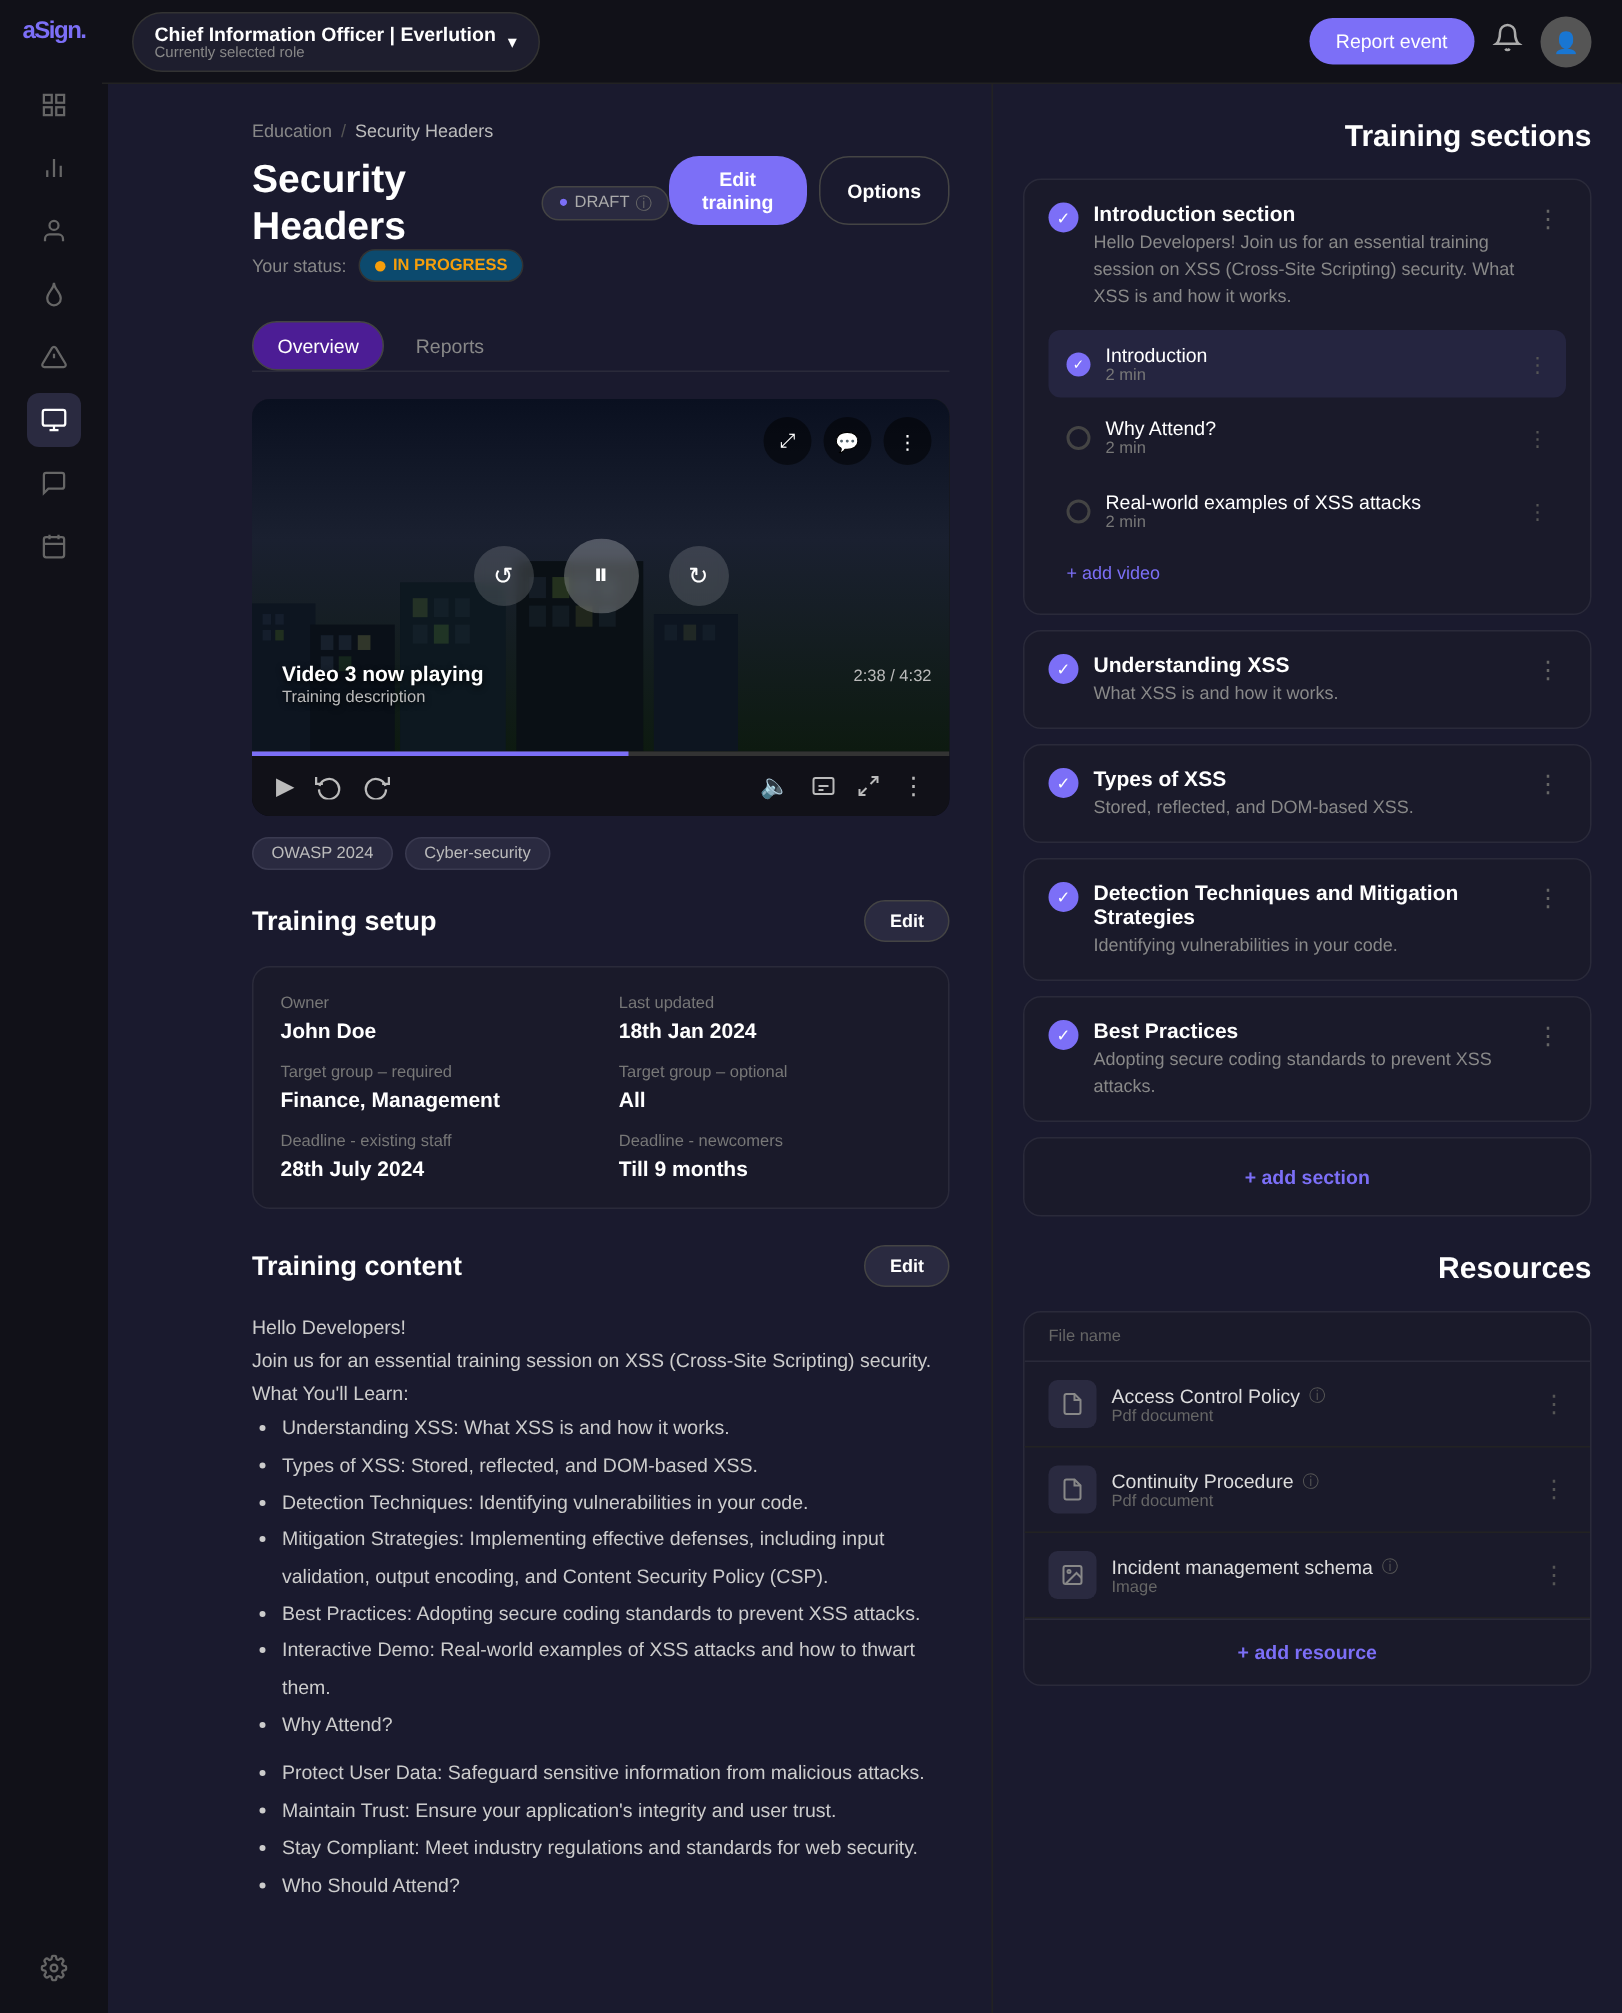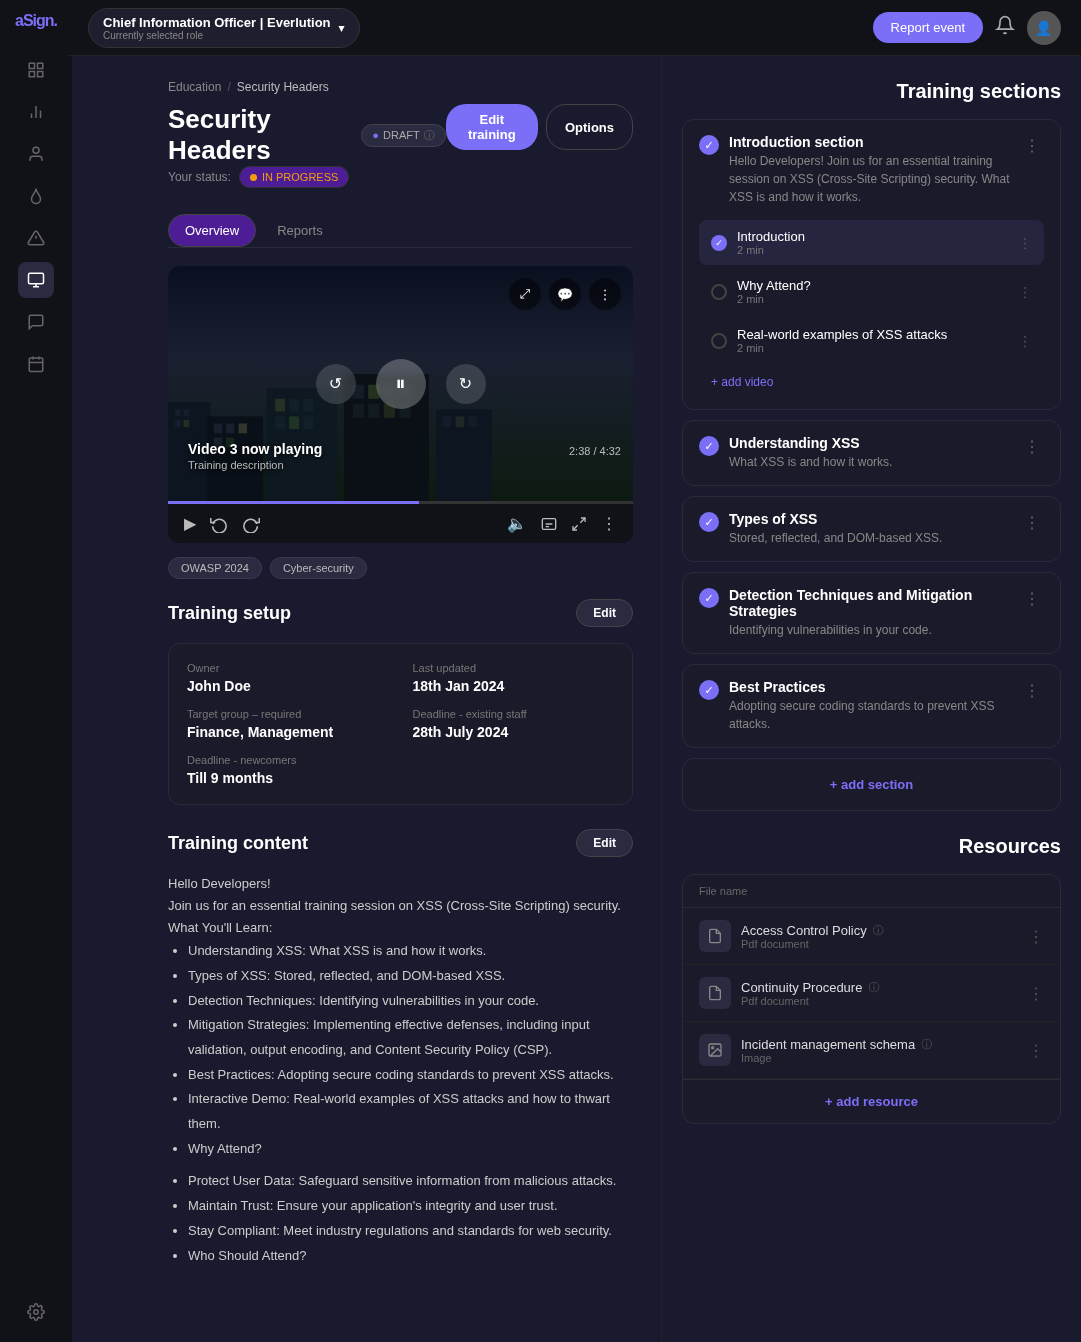--- a/index.html
+++ b/index.html
@@ -201,29 +201,29 @@
 
     .status-row {
       display: flex;
       align-items: center;
       gap: 8px;
       margin-bottom: 14px;
       font-size: 12px;
       color: #888;
     }
     .status-badge {
-      background: #4c1d95;
+      background: #0c4a6e;
       border: 1px solid #333;
       border-radius: 12px;
       padding: 4px 10px;
       display: flex;
       align-items: center;
       gap: 5px;
       font-size: 11px;
-      font-weight: 400;
+      font-weight: 700;
       color: #f59e0b;
     }
     .status-dot { width: 7px; height: 7px; border-radius: 50%; background: #f59e0b; }
 
     .tabs {
       display: flex;
       gap: 4px;
       margin-bottom: 18px;
       border-bottom: 1px solid #2a2a3a;
       padding-bottom: 0;
@@ -830,20 +830,24 @@
         </div>
         <div class="setup-item">
           <label>Last updated</label>
           <div class="value">18th Jan 2024</div>
         </div>
         <div class="setup-item">
           <label>Target group – required</label>
           <div class="value">Finance, Management</div>
         </div>
         <div class="setup-item">
+          <label>Target group – optional</label>
+          <div class="value">All</div>
+        </div>
+        <div class="setup-item">
           <label>Deadline - existing staff</label>
           <div class="value">28th July 2024</div>
         </div>
         <div class="setup-item">
           <label>Deadline - newcomers</label>
           <div class="value">Till 9 months</div>
         </div>
       </div>
     </div>
 

